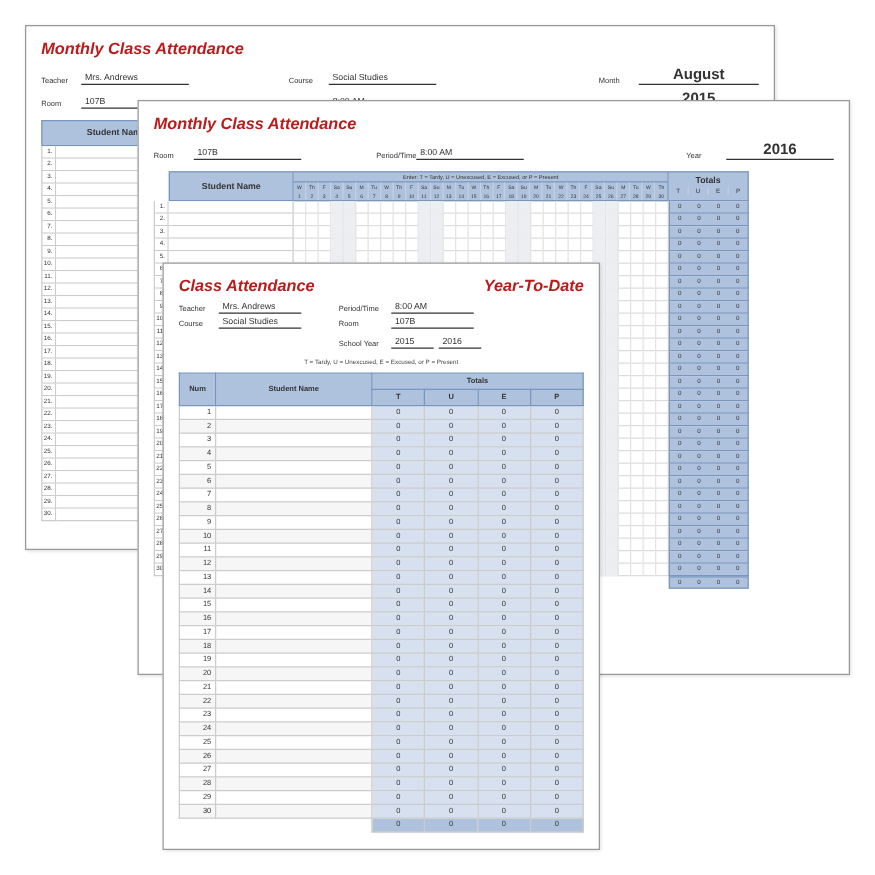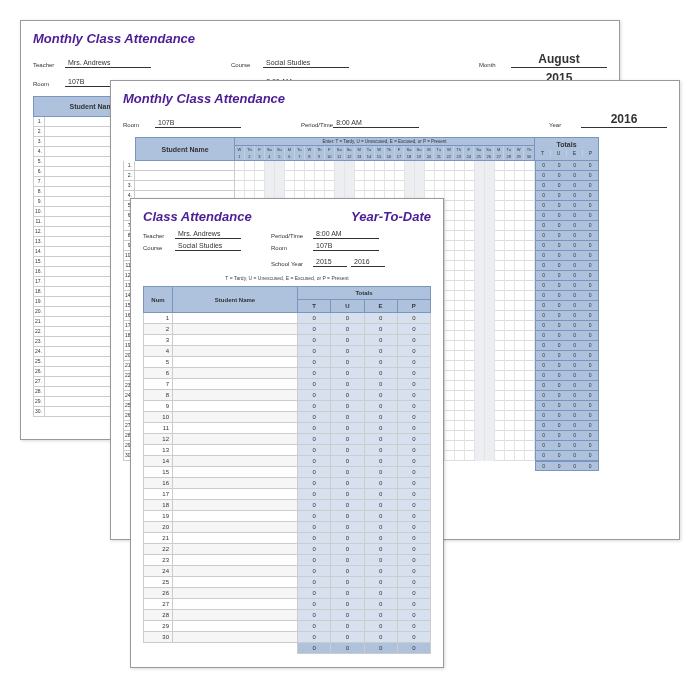--- a/index.html
+++ b/index.html
@@ -16,21 +16,21 @@
   }
   .sheet {
     position: absolute;
     background: #fff;
     border: 1px solid #999;
     box-shadow: 1px 1px 3px rgba(0,0,0,0.15);
     box-sizing: border-box;
     padding: 10px 12px;
   }
   .title {
-    color: #4c1d95;
+    color: #b91c1c;
     font-size: 13px;
     font-weight: bold;
     font-style: italic;
     margin-bottom: 6px;
   }
   .hdrrow { display: flex; align-items: flex-end; margin-bottom: 3px; }
   .lbl { font-size: 6px; min-width: 32px; text-align: left; }
   .val { border-bottom: 1px solid #333; font-size: 7px; padding: 0 3px 1px 3px; min-width: 60px; }
   .big { font-size: 12px; font-weight: bold; text-align: center; }
   .spacer { flex: 1; }
@@ -1603,21 +1603,21 @@
     <div style="width:300px;"></div>
     <div class="totCell" style="width:64px; background:#aec2de; border-top:1px solid #7a96bc;">
       <span>0</span>
       <span>0</span>
       <span>0</span>
       <span>0</span>
     </div>
   </div>
 </div>
 
-<div class="sheet ytd" style="left:130px; top:198px; width:314px; height:470px;">
+<div class="sheet ytd" style="left:130px; top:210px; width:350px; height:470px;">
   <div style="display:flex; justify-content:space-between;">
     <div class="title">Class Attendance</div>
     <div class="title">Year-To-Date</div>
   </div>
   <div style="display:flex; gap:30px;">
     <div>
       <div class="hdrrow">
           <span class="lbl">Teacher</span>
           <span class="val">Mrs. Andrews</span>
         </div>

